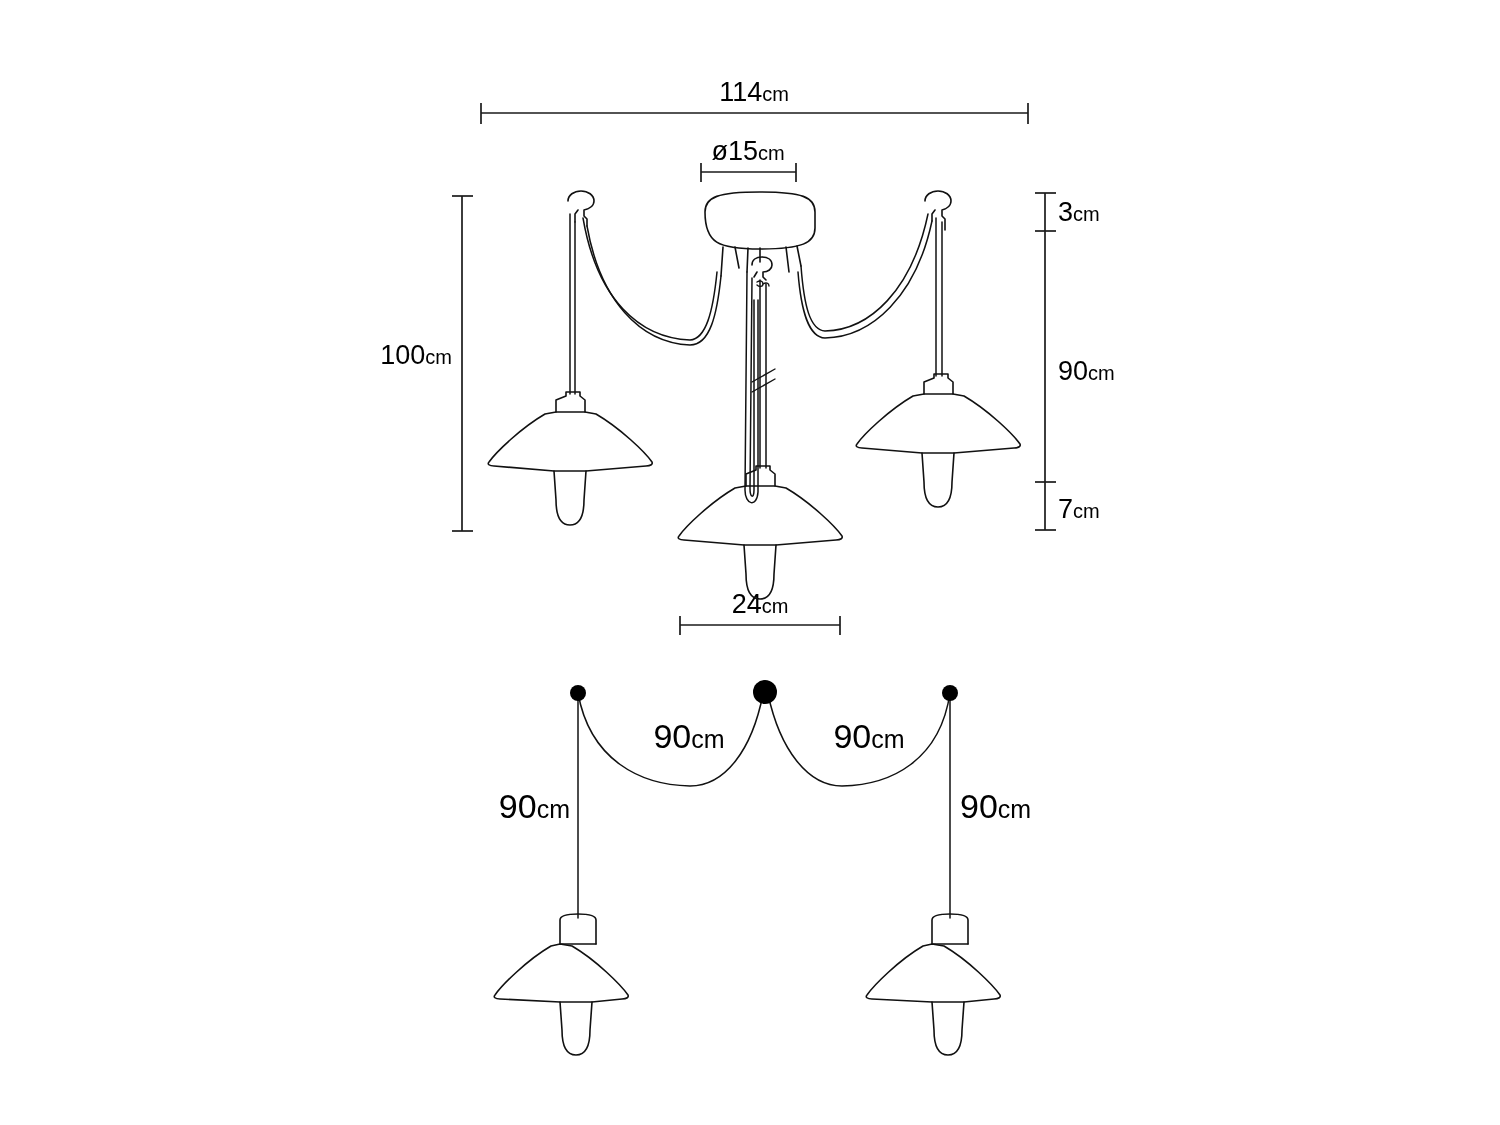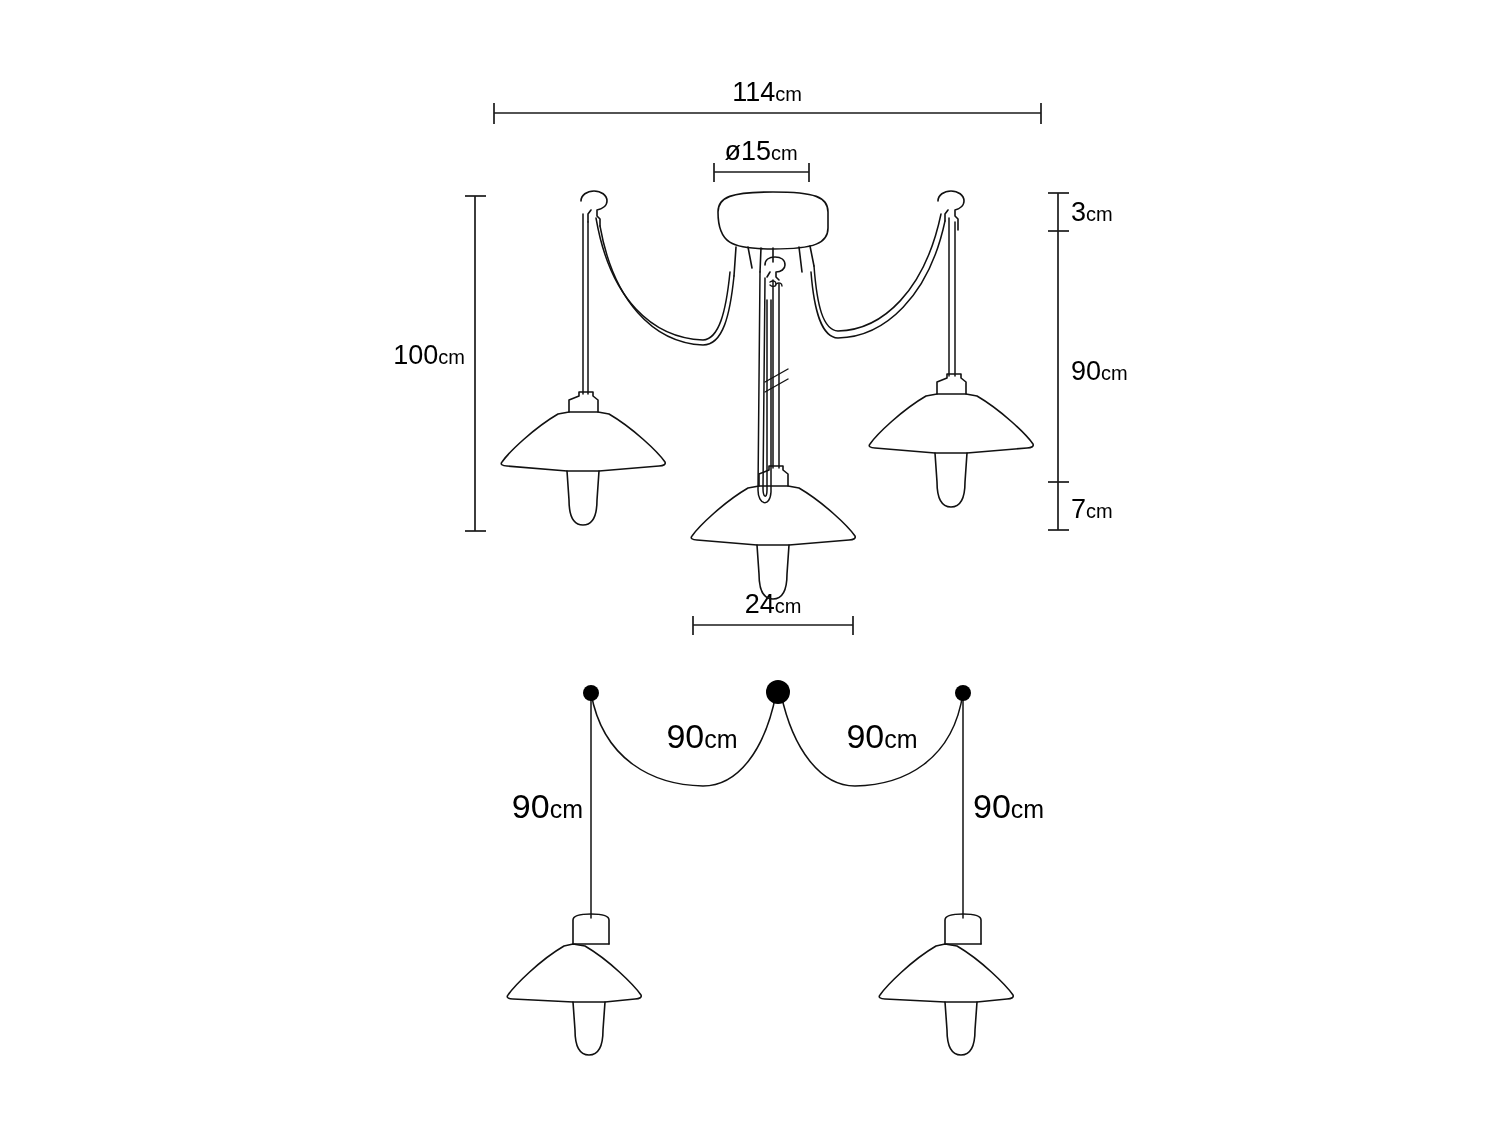--- a/index.html
+++ b/index.html
@@ -15,21 +15,20 @@
     color: #000000;
     overflow: hidden;
     position: relative;
   }
   #drawing-root {
     position: absolute;
     left: 0;
     top: 0;
     width: 1289px;
     height: 1125px;
-    margin-left: 13px;
   }
   svg.tech-drawing {
     display: block;
     width: 1500px;
     height: 1125px;
     background: #ffffff;
   }
   .outline {
     fill: none;
     stroke: #111111;

